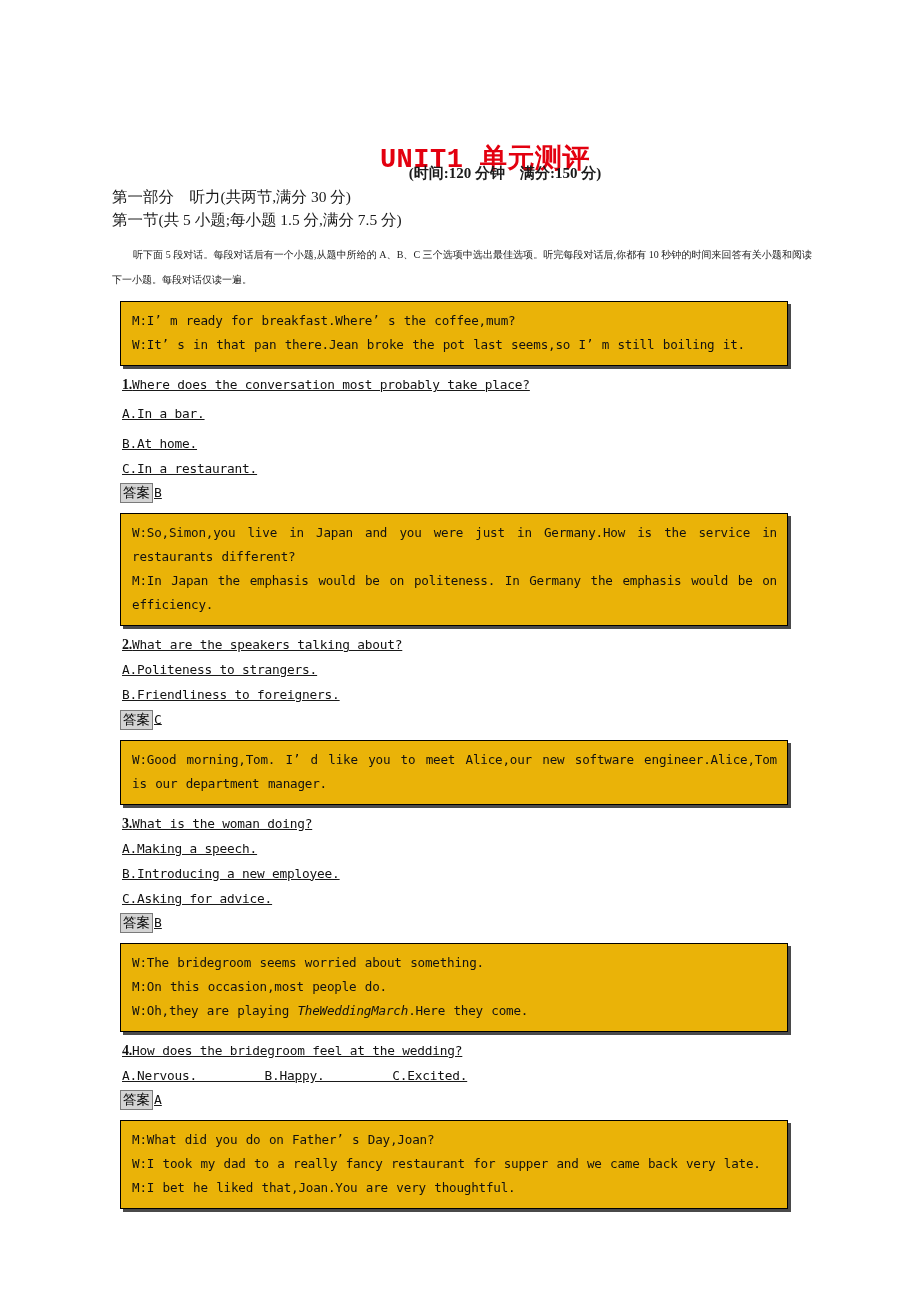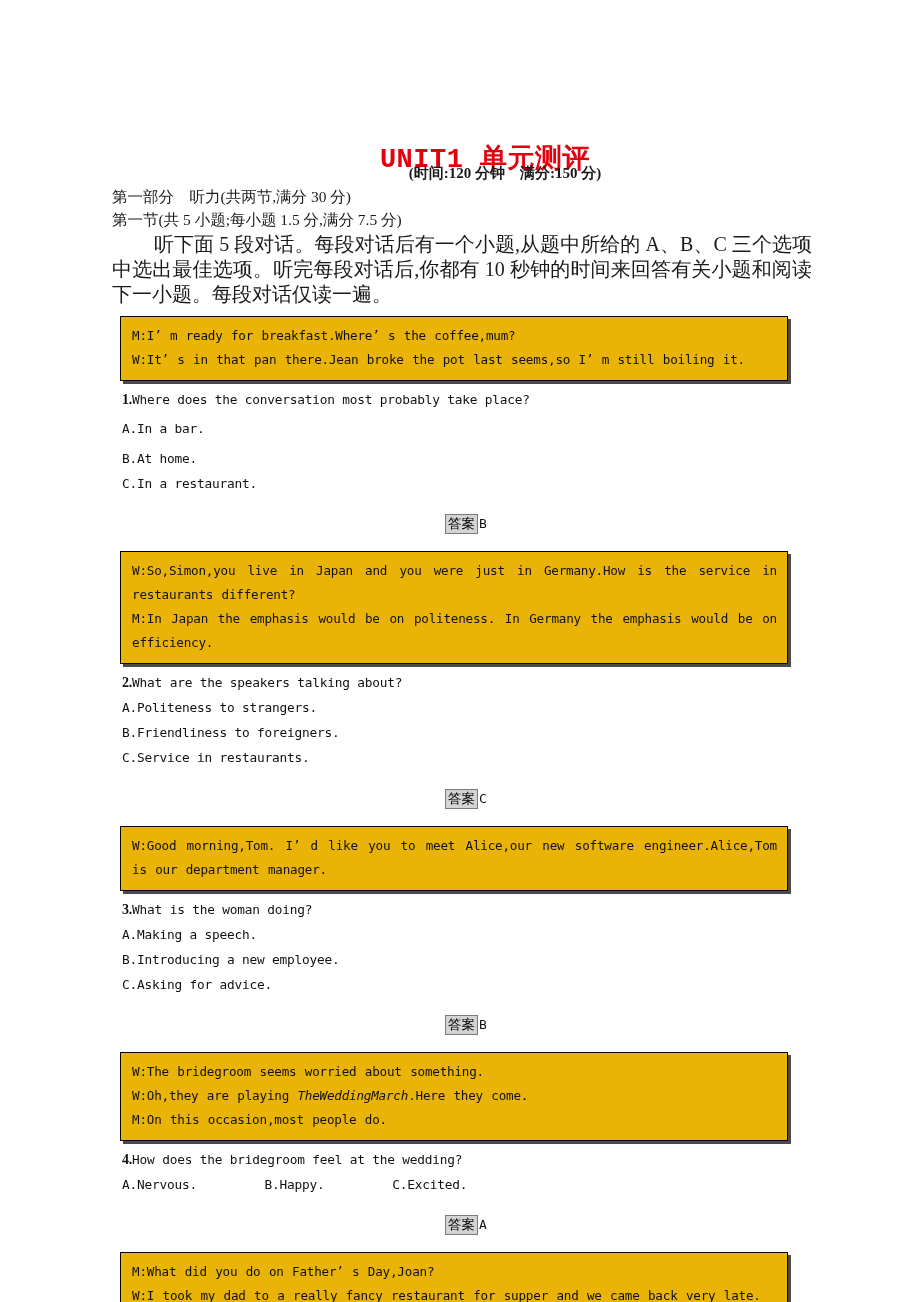--- a/index.html
+++ b/index.html
@@ -59,25 +59,25 @@
     width: 700px;
   }
 
   .sec-head {
     font-size: 15.5px;
     line-height: 23px;
     font-family: "Liberation Serif", "DejaVu Serif", serif;
     white-space: nowrap;
   }
   .intro {
-    font-size: 20px;
+    font-size: 10px;
     line-height: 25px;
     text-align: justify;
     text-justify: inter-ideograph;
-    margin-top: 1px;
+    margin-top: 11px;
   }
   .intro .ind { padding-left: 2.1em; }
 
   
   .dlg {
     border: 1.5px solid #000;
     box-shadow: 3px 3px 0 0 #4a4a4a;
     background: #eab308;
     padding: 7px 10px 8px 11px;
     margin: 9px 0 6px 8px;
@@ -115,44 +115,43 @@
     line-height: 25px;
     letter-spacing: -0.2px;
     margin: 0;
     padding-left: 10px;
     color: #111;
   }
   .opt-row { white-space: pre; }
 
   .ans-row {
     padding-left: 8px;
-    margin: 16px;
+    margin: 0;
     line-height: 22px;
     white-space: nowrap;
-    text-align: center;
   }
   .ans-badge {
     display: inline-block;
     background: #d4d4d4;
     border: 1px solid #7a7a7a;
     font-family: "Liberation Serif", "DejaVu Serif", serif;
     font-size: 13.5px;
     line-height: 16px;
     padding: 1px 2px 1px 2px;
     vertical-align: middle;
     color: #000;
   }
   .ans-val {
     font-family: "DejaVu Sans Mono", "Liberation Mono", monospace;
     font-size: 13px;
     vertical-align: middle;
     padding-left: 1px;
     color: #111;
   }
-  .q-block { margin-top: 2px; }
+  .q-block { margin-top: 2px; text-decoration: underline; }
 </style>
 </head>
 <body>
 
 <div class="page">
 
   <h1 class="doc-title">UNIT1 单元测评</h1>
   <div class="doc-subtitle">(时间:120 分钟　满分:150 分)</div>
 
   <div class="body-col">
@@ -174,39 +173,38 @@
     </div>
 
     <div class="dlg">
       <p class="just">W:So,Simon,you live in Japan and you were just in Germany.How is the service in restaurants different?</p>
       <p class="just">M:In Japan the emphasis would be on politeness. In Germany the emphasis would be on efficiency.</p>
     </div>
     <div class="q-block">
       <p class="qline"><span class="qnum">2.</span><span>What are the speakers talking about?</span></p>
       <p class="opt">A.Politeness to strangers.</p>
       <p class="opt">B.Friendliness to foreigners.</p>
-      <p class="opt">C.Service in restaurants.</p>
       <p class="ans-row"><span class="ans-badge">答案</span><span class="ans-val">C</span></p>
     </div>
 
     <div class="dlg">
       <p class="just">W:Good morning,Tom. I’ d like you to meet Alice,our new software engineer.Alice,Tom is our department manager.</p>
     </div>
     <div class="q-block">
       <p class="qline"><span class="qnum">3.</span><span>What is the woman doing?</span></p>
       <p class="opt">A.Making a speech.</p>
       <p class="opt">B.Introducing a new employee.</p>
       <p class="opt">C.Asking for advice.</p>
       <p class="ans-row"><span class="ans-badge">答案</span><span class="ans-val">B</span></p>
     </div>
 
     <div class="dlg">
       <p>W:The bridegroom seems worried about something.</p>
+      <p>M:On this occasion,most people do.</p>
       <p><span>W:Oh,they are playing </span><em>TheWeddingMarch</em><span>.Here they come.</span></p>
-      <p>M:On this occasion,most people do.</p>
     </div>
     <div class="q-block">
       <p class="qline"><span class="qnum">4.</span><span>How does the bridegroom feel at the wedding?</span></p>
       <p class="opt opt-row">A.Nervous.         B.Happy.         C.Excited.</p>
       <p class="ans-row"><span class="ans-badge">答案</span><span class="ans-val">A</span></p>
     </div>
 
     <div class="dlg">
       <p>M:What did you do on Father’ s Day,Joan?</p>
       <p>W:I took my dad to a really fancy restaurant for supper and we came back very late.</p>

